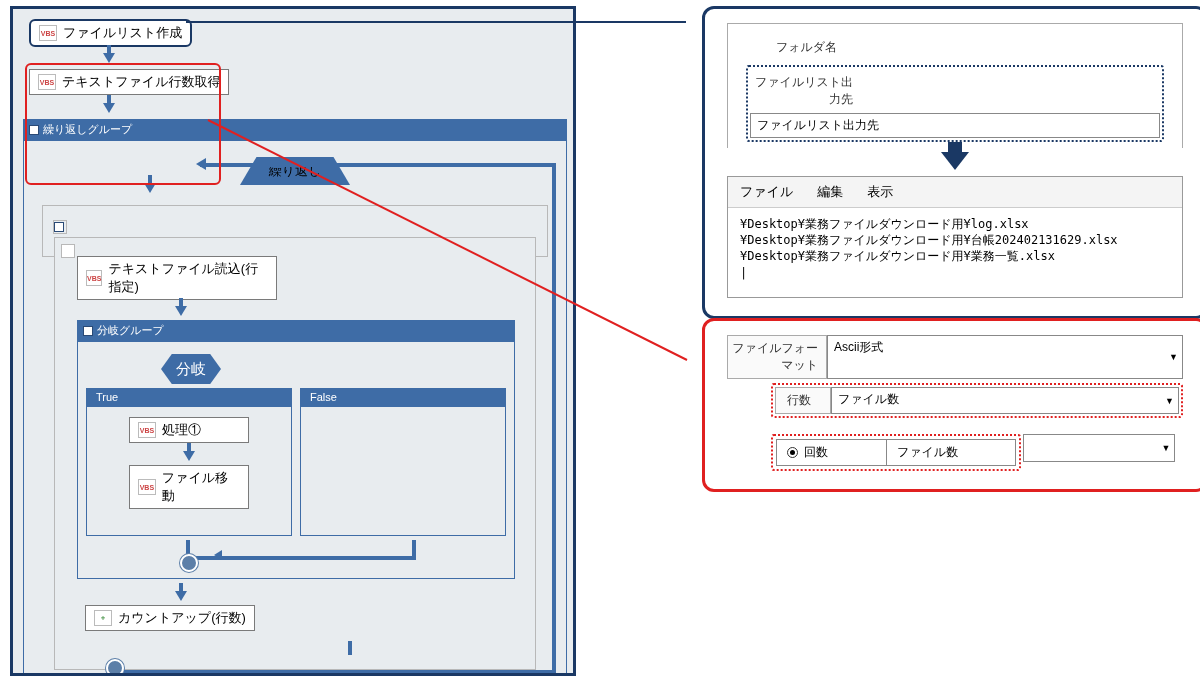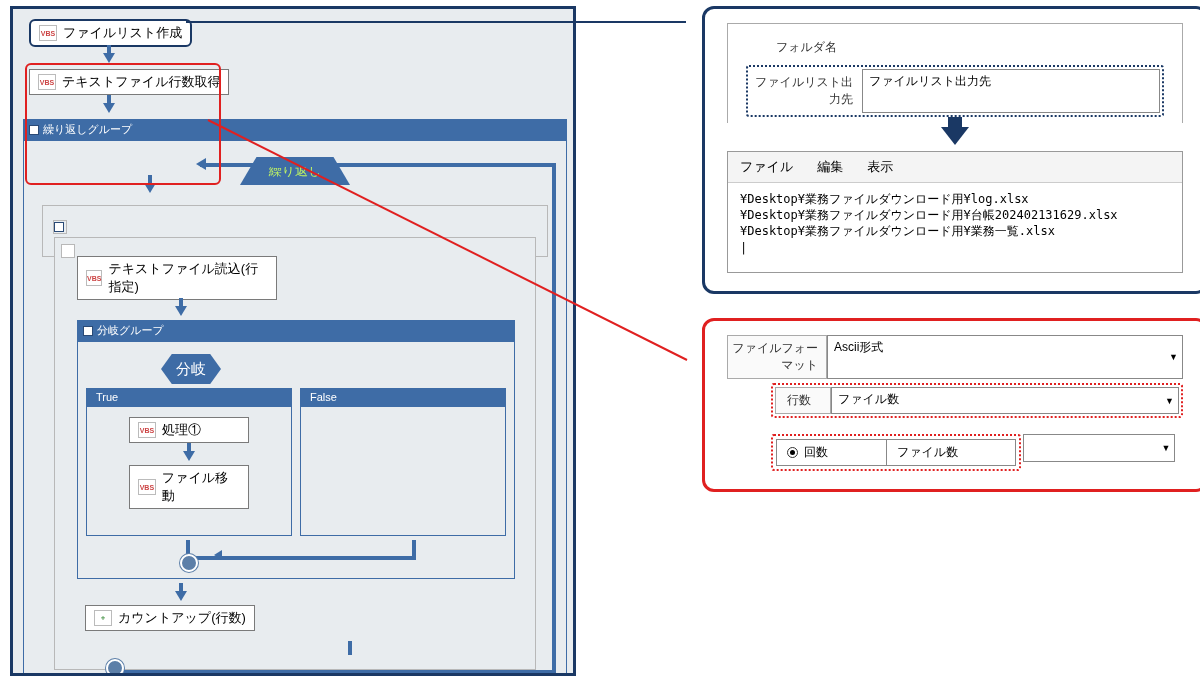--- a/index.html
+++ b/index.html
@@ -89,21 +89,21 @@
   }
   .group-body {
     background: #e8ecef;
     border: 1px solid #3e6ca6;
     padding: 10px 8px 14px 8px;
   }
 
   .trapezoid {
     width: 110px; height: 28px;
     background: #3e6ca6;
-    color: #bef264;
+    color: #000000;
     clip-path: polygon(15% 0, 85% 0, 100% 100%, 0 100%);
     display: flex;
     align-items: center;
     justify-content: center;
     font-size: 13px;
     margin: 6px auto 6px auto;
   }
   .hexagon {
     width: 60px; height: 30px;
     background: #3e6ca6;
@@ -406,21 +406,21 @@
 
   <div class="highlight-red" style="left:12px; top:54px; width:196px; height:122px;"></div>
 </div>
 
 <div class="right-panel panel-blue" style="left:684px; top:6px; width:506px;">
   <div style="border:1px solid #aaa; border-bottom:none; padding:10px 18px 6px 18px; background:#fff;">
     <div class="prop-row">
       <div class="prop-label">フォルダ名</div>
     </div>
     <div class="dotted-blue">
-      <div class="prop-row" style="margin-bottom:0;">
+      <div class="prop-row" style="margin-bottom:0;flex-direction:column;">
         <div class="prop-label" style="width:112px;">ファイルリスト出力先</div>
         <div class="prop-field">ファイルリスト出力先</div>
       </div>
     </div>
   </div>
 
   <div class="big-arrow"></div>
 
   <div class="file-view">
     <div class="menu">

